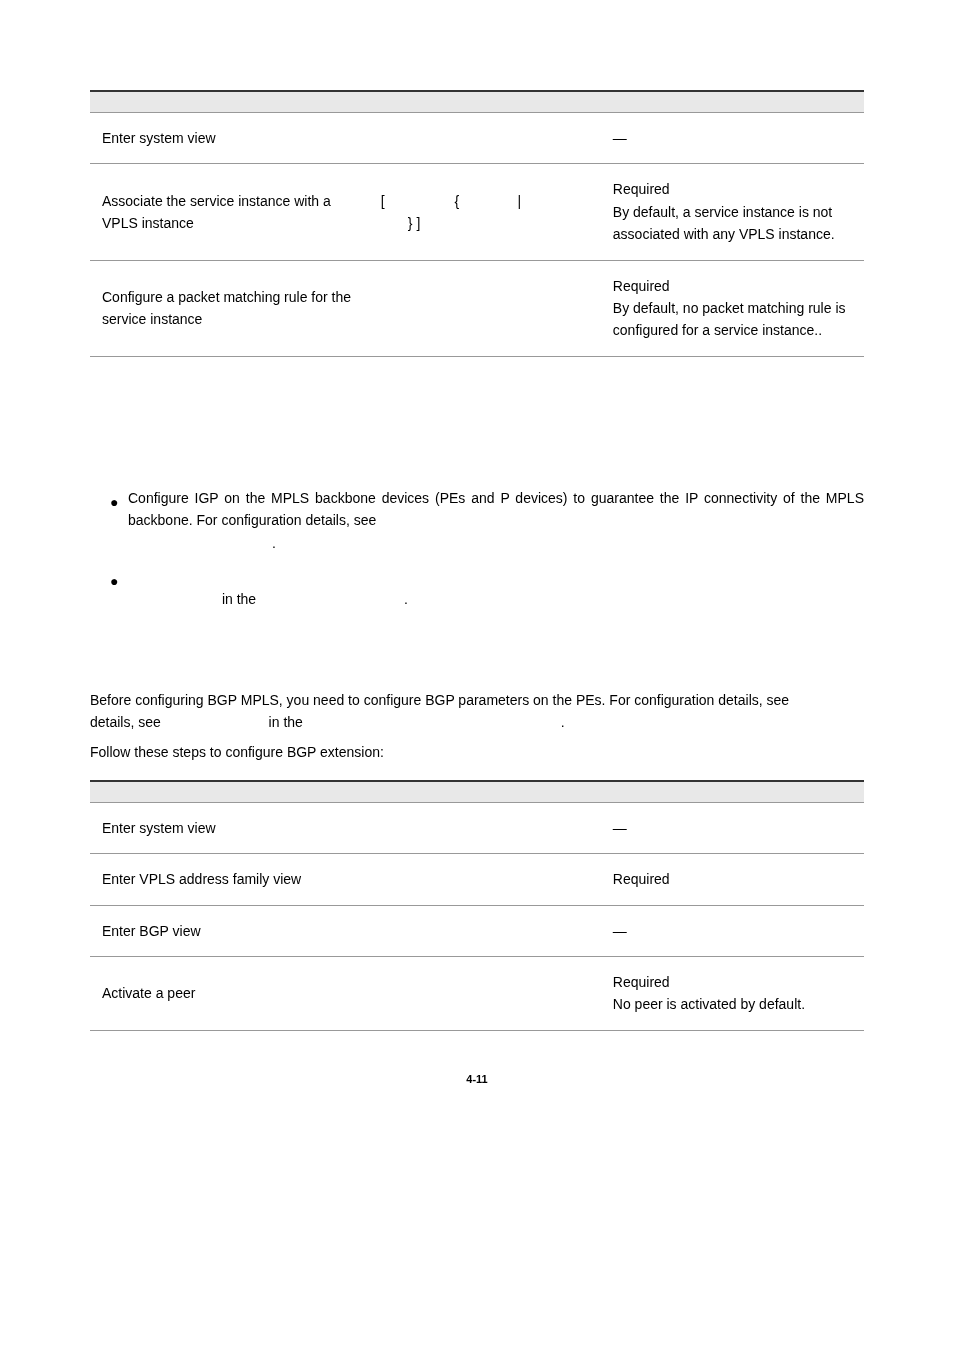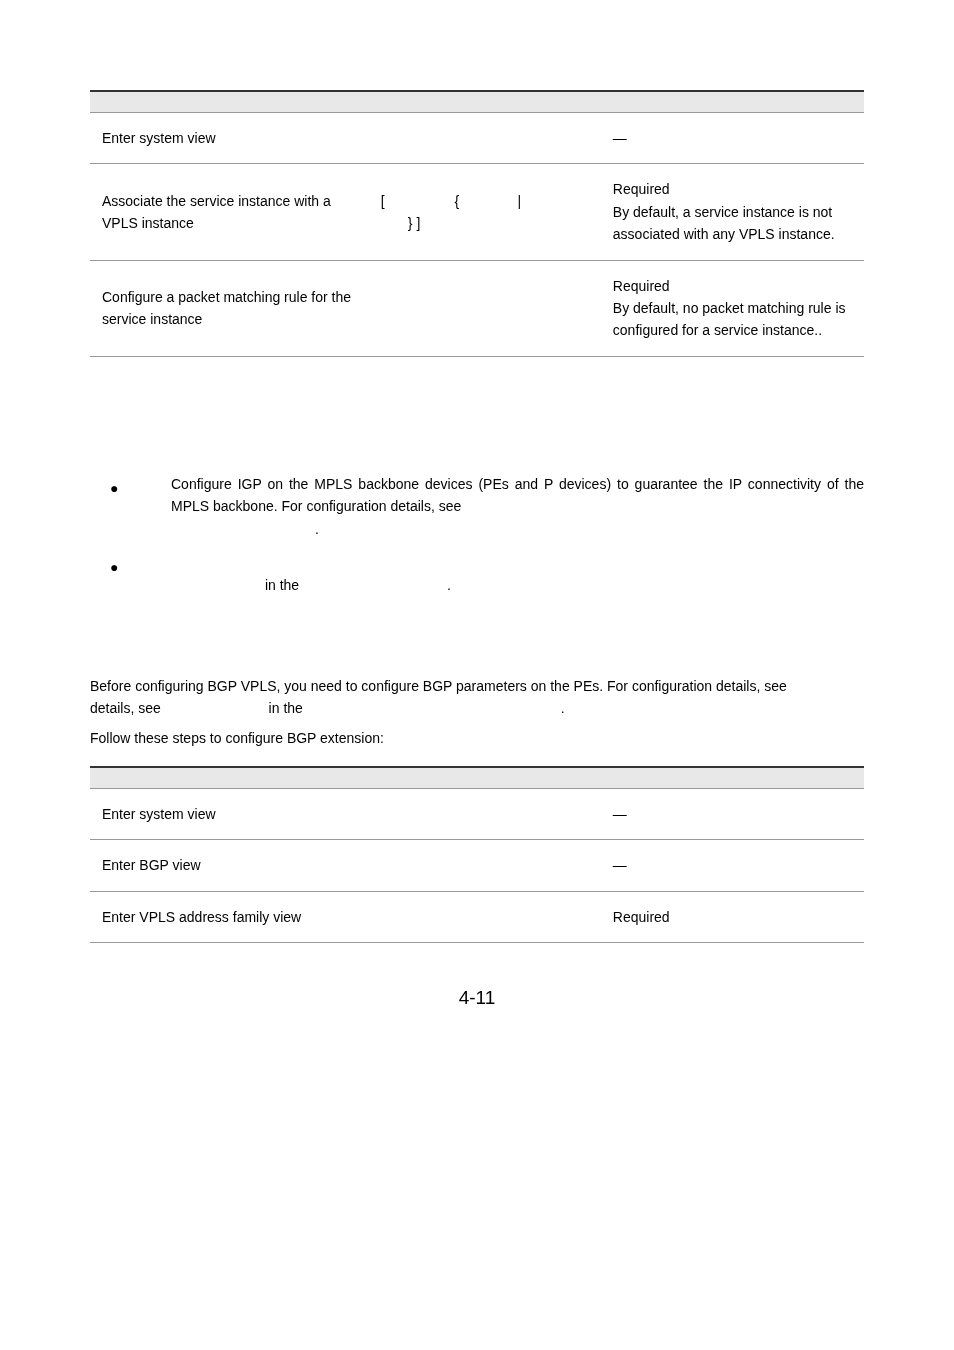--- a/index.html
+++ b/index.html
@@ -10,21 +10,21 @@
     font-size: 14px;
     color: #000;
     background: #fff;
     width: 954px;
     line-height: 1.6;
   }
   table {
     width: 100%;
     border-collapse: collapse;
     margin-top: 10px;
-    margin-bottom: 24px;
+    margin-bottom: 38px;
   }
   th {
     background: #e8e8e8;
     padding: 10px 12px;
     text-align: left;
     font-weight: normal;
     border-top: 2px solid #333;
     border-bottom: 1px solid #999;
   }
   td {
@@ -39,23 +39,23 @@
     display: flex;
     align-items: flex-start;
     margin: 12px 0 12px 20px;
     text-align: justify;
   }
   .bullet-dot {
     width: 18px;
     flex-shrink: 0;
     padding-top: 4px;
   }
-  .bullet-text { flex: 1; margin-left: 43px; }
+  .bullet-text { flex: 1; }
   .para { margin: 16px 0; text-align: justify; }
-  .page-num { text-align: center; margin-top: 40px; font-size: 19px; }
+  .page-num { text-align: center; margin-top: 40px; font-size: 11px; font-weight: bold; }
   .nowrap { white-space: nowrap; }
 </style>
 </head>
 <body>
 
 <table>
   <thead>
     <tr>
       <th class="col-a"></th>
       <th class="col-b"></th>
@@ -100,21 +100,21 @@
     <span style="display:inline-block;width:90px"></span>
     <span> in the </span>
     <span style="display:inline-block;width:140px"></span>
     <span>.</span>
   </div>
 </div>
 
 <div style="height:50px"></div>
 
 <div class="para">
-  <span>Before configuring BGP VPLS, you need to configure BGP parameters on the PEs. For configuration details, see </span>
+  <span>Before configuring BGP MPLS, you need to configure BGP parameters on the PEs. For configuration details, see </span>
   <br>
   <span>details, see </span>
   <span style="display:inline-block;width:100px"></span>
   <span> in the </span>
   <span style="display:inline-block;width:250px"></span>
   <span>.</span>
 </div>
 <div class="para" style="margin-top:-8px">Follow these steps to configure BGP extension:</div>
 
 <table>
@@ -125,25 +125,30 @@
       <th class="col-c"></th>
     </tr>
   </thead>
   <tbody>
     <tr>
       <td class="col-a">Enter system view</td>
       <td class="col-b"></td>
       <td class="col-c">—</td>
     </tr>
     <tr>
+      <td class="col-a">Enter VPLS address family view</td>
+      <td class="col-b"></td>
+      <td class="col-c">Required</td>
+    </tr>
+    <tr>
       <td class="col-a">Enter BGP view</td>
       <td class="col-b"></td>
       <td class="col-c">—</td>
     </tr>
     <tr>
-      <td class="col-a">Enter VPLS address family view</td>
+      <td class="col-a">Activate a peer</td>
       <td class="col-b"></td>
-      <td class="col-c">Required</td>
+      <td class="col-c">Required<br>No peer is activated by default.</td>
     </tr>
   </tbody>
 </table>
 
 <div class="page-num">4-11</div>
 
 </body></html>

